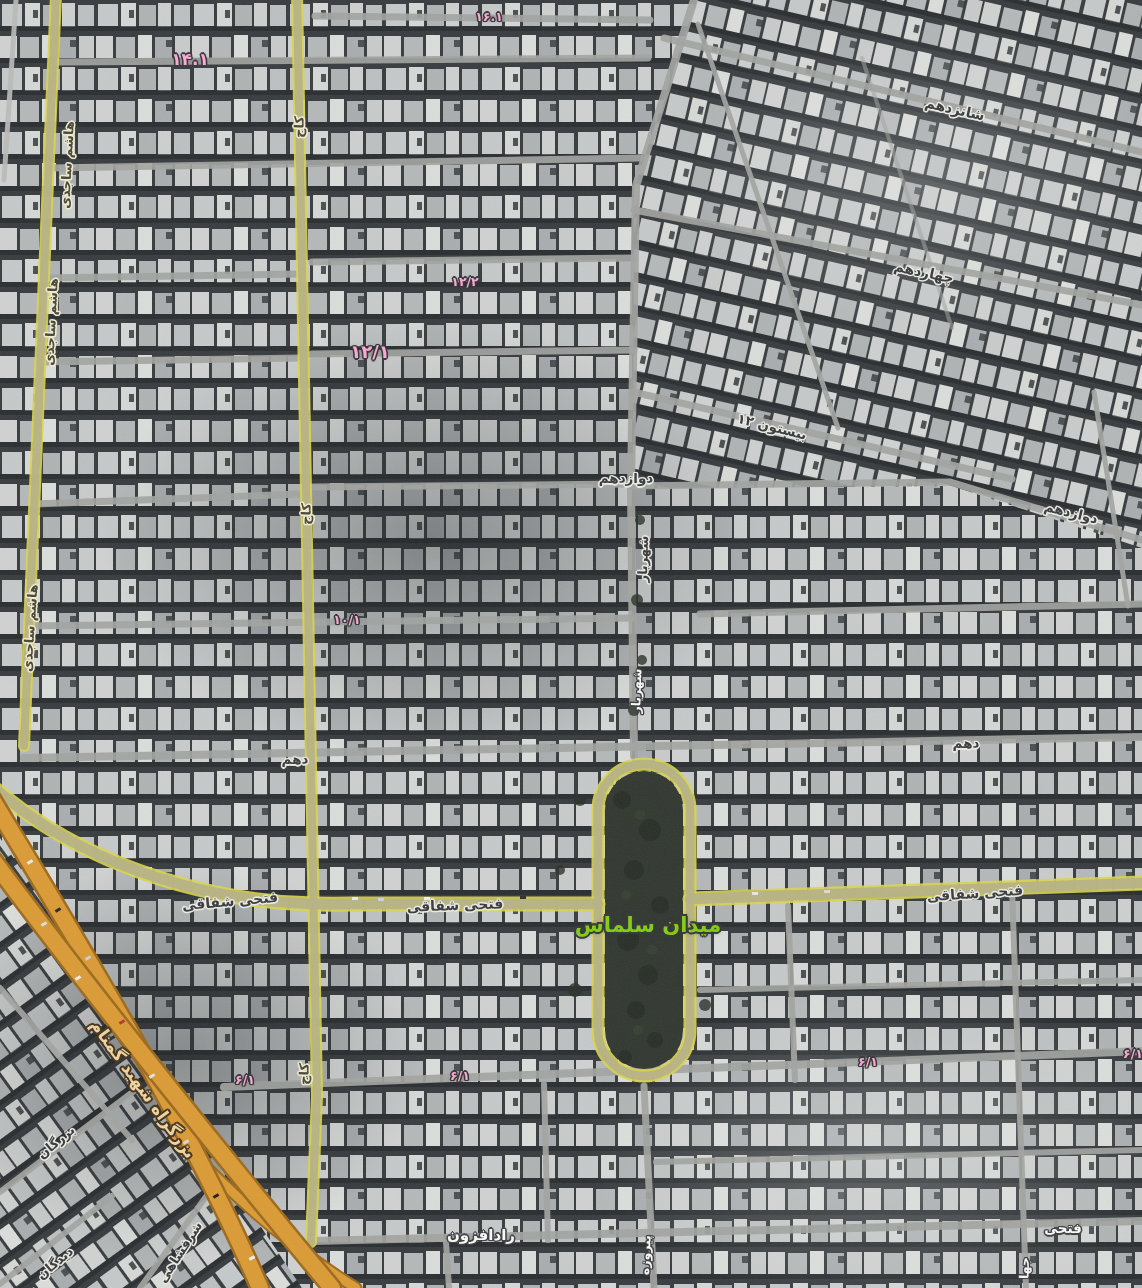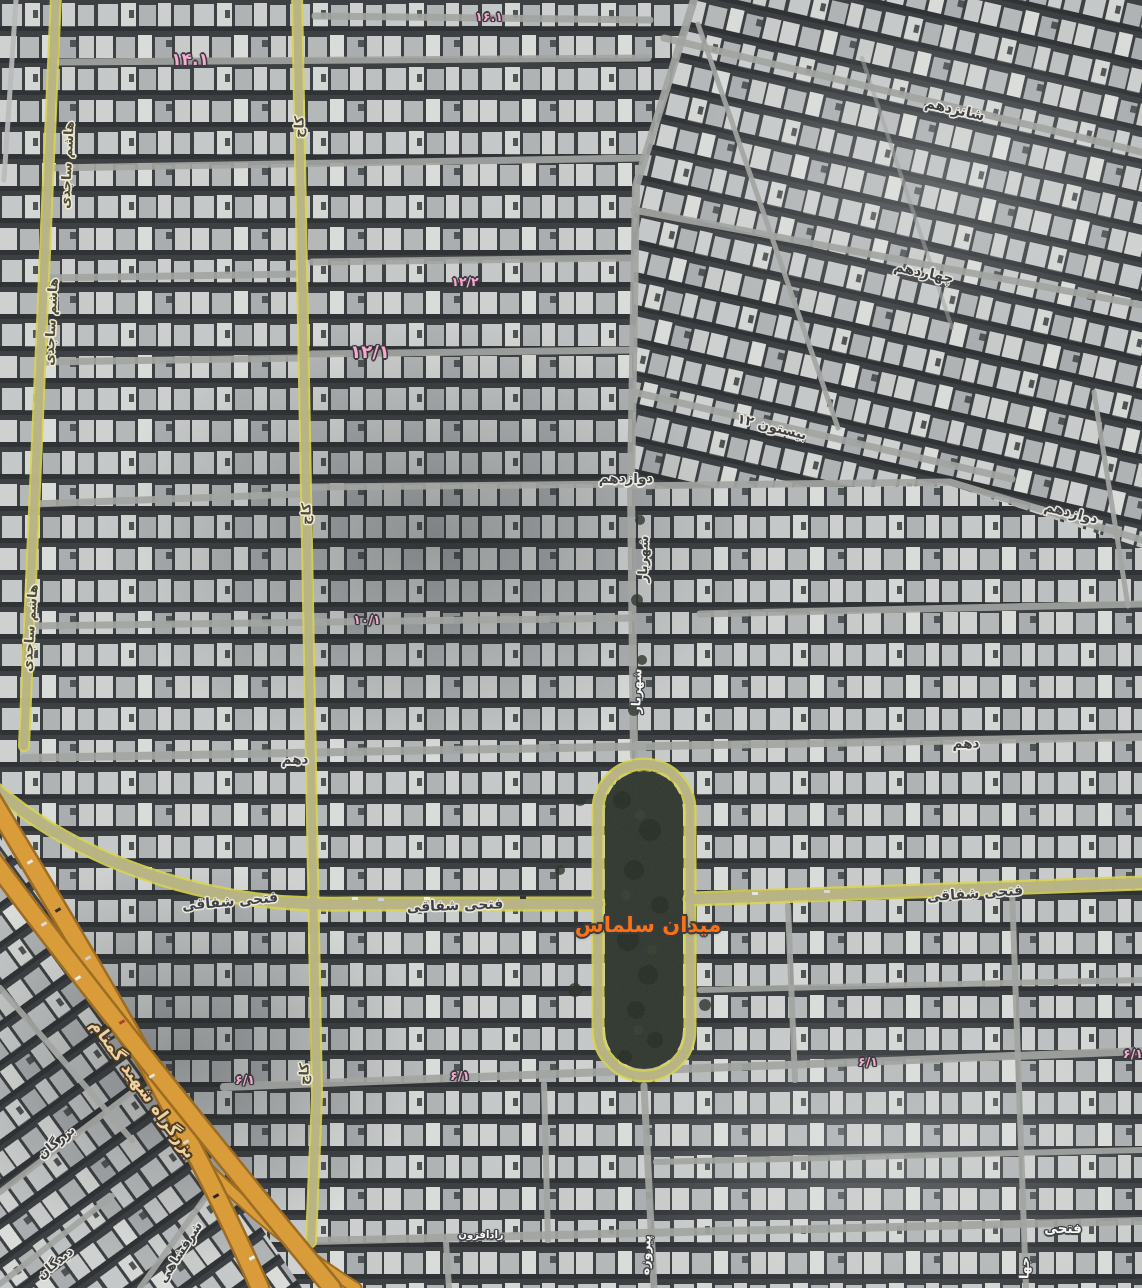--- a/index.html
+++ b/index.html
@@ -14,21 +14,21 @@
       -1px -1px 0 #e9e8e2,1px -1px 0 #e9e8e2,-1px 1px 0 #e9e8e2,1px 1px 0 #e9e8e2,0 0 3px #e9e8e2;}
   .s-white{color:#f9a8d4;
     text-shadow:-1.5px 0 0 #3a3b3d,1.5px 0 0 #3a3b3d,0 -1.5px 0 #3a3b3d,0 1.5px 0 #3a3b3d,
       -1px -1px 0 #3a3b3d,1px -1px 0 #3a3b3d,-1px 1px 0 #3a3b3d,1px 1px 0 #3a3b3d,0 0 3px #3a3b3d;}
   .s-white-md{color:#f8f8f6;
     text-shadow:-1.5px 0 0 #45464a,1.5px 0 0 #45464a,0 -1.5px 0 #45464a,0 1.5px 0 #45464a,
       -1px -1px 0 #45464a,1px -1px 0 #45464a,-1px 1px 0 #45464a,1px 1px 0 #45464a,0 0 3px #45464a;}
   .s-white-sm{color:#f6f6f4;
     text-shadow:-1.2px 0 0 #404145,1.2px 0 0 #404145,0 -1.2px 0 #404145,0 1.2px 0 #404145,
       -1px -1px 0 #404145,1px -1px 0 #404145,-1px 1px 0 #404145,1px 1px 0 #404145,0 0 2px #404145;}
-  .s-white-lg{color:#f97316;
+  .s-white-lg{color:#84cc16;
     text-shadow:-2px 0 0 #3b3c3e,2px 0 0 #3b3c3e,0 -2px 0 #3b3c3e,0 2px 0 #3b3c3e,
       -1.5px -1.5px 0 #3b3c3e,1.5px -1.5px 0 #3b3c3e,-1.5px 1.5px 0 #3b3c3e,1.5px 1.5px 0 #3b3c3e,0 0 4px #3b3c3e;}
   .s-road-olive{color:#4c4b3c;
     text-shadow:-1.5px 0 0 #eeeacf,1.5px 0 0 #eeeacf,0 -1.5px 0 #eeeacf,0 1.5px 0 #eeeacf,
       -1px -1px 0 #eeeacf,1px -1px 0 #eeeacf,-1px 1px 0 #eeeacf,1px 1px 0 #eeeacf,0 0 3px #eeeacf;}
   .s-highway{color:#eed3a0;
     text-shadow:-2px 0 0 #4a3a25,2px 0 0 #4a3a25,0 -2px 0 #4a3a25,0 2px 0 #4a3a25,
       -1.5px -1.5px 0 #4a3a25,1.5px -1.5px 0 #4a3a25,-1.5px 1.5px 0 #4a3a25,1.5px 1.5px 0 #4a3a25,0 0 3px #4a3a25;}
 </style>
 </head>
@@ -243,34 +243,34 @@
       <div class="lbl s-white" style="left: 190px; top: 59px; font-size: 17px; transform: translate(-50%, -50%) rotate(0deg);">۱۴.۱</div>
       <div class="lbl s-white" style="left: 489px; top: 17px; font-size: 12.5px; transform: translate(-50%, -50%) rotate(0deg);">۱۶.۱</div>
       <div class="lbl s-dark" style="left: 955px; top: 109px; font-size: 14px; transform: translate(-50%, -50%) rotate(13deg);">شانزدهم</div>
       <div class="lbl s-dark" style="left: 924px; top: 272px; font-size: 14px; transform: translate(-50%, -50%) rotate(12deg);">چهاردهم</div>
       <div class="lbl s-white" style="left: 465px; top: 258px; font-size: 12.5px; transform: translate(-50%, -50%) rotate(0deg); margin-top: 24px;">۱۲/۲</div>
       <div class="lbl s-white" style="left: 350px; top: 352px; font-size: 18px; transform: translate(-50%, -50%) rotate(0deg); margin-left: 20px;">۱۲/۱</div>
       <div class="lbl s-dark" style="left: 772px; top: 427px; font-size: 13.5px; transform: translate(-50%, -50%) rotate(14deg);">بیستون ۱۲</div>
       <div class="lbl s-dark" style="left: 626px; top: 479px; font-size: 13.5px; transform: translate(-50%, -50%) rotate(0deg);">دوازدهم</div>
       <div class="lbl s-dark" style="left: 643px; top: 559px; font-size: 13px; transform: translate(-50%, -50%) rotate(-88deg);">شهریار</div>
       <div class="lbl s-dark" style="left: 1071px; top: 513px; font-size: 13.5px; transform: translate(-50%, -50%) rotate(14deg);">دوازدهم</div>
-      <div class="lbl s-white" style="left: 347px; top: 620px; font-size: 12.5px; transform: translate(-50%, -50%) rotate(0deg); margin-left: 20px;">۱۰/۱</div>
+      <div class="lbl s-white" style="left: 347px; top: 620px; font-size: 12.5px; transform: translate(-50%, -50%) rotate(0deg);">۱۰/۱</div>
       <div class="lbl s-white-sm" style="left: 637px; top: 691px; font-size: 12.5px; transform: translate(-50%, -50%) rotate(-88deg);">شهریار</div>
       <div class="lbl s-dark" style="left: 295px; top: 760px; font-size: 13.5px; transform: translate(-50%, -50%) rotate(0deg);">دهم</div>
       <div class="lbl s-dark" style="left: 966px; top: 744px; font-size: 13.5px; transform: translate(-50%, -50%) rotate(0deg);">دهم</div>
       <div class="lbl s-dark" style="left: 230px; top: 901px; font-size: 14px; transform: translate(-50%, -50%) rotate(-5deg);">فتحی شفاقی</div>
       <div class="lbl s-dark" style="left: 455px; top: 905px; font-size: 14px; transform: translate(-50%, -50%) rotate(-2deg);">فتحی شفاقی</div>
       <div class="lbl s-dark" style="left: 975px; top: 893px; font-size: 14px; transform: translate(-50%, -50%) rotate(-4deg);">فتحی شفاقی</div>
       <div class="lbl s-white-lg" style="left: 648px; top: 925px; font-size: 21px; transform: translate(-50%, -50%) rotate(0deg);">میدان سلماس</div>
       <div class="lbl s-highway" style="left: 143px; top: 1089px; font-size: 17px; transform: translate(-50%, -50%) rotate(54deg);">بزرگراه شهید گمنام</div>
       <div class="lbl s-dark" style="left: 56px; top: 1142px; font-size: 13px; transform: translate(-50%, -50%) rotate(-40deg);">بزرگان</div>
       <div class="lbl s-dark" style="left: 55px; top: 1263px; font-size: 13px; transform: translate(-50%, -50%) rotate(-40deg);">دیدگان</div>
       <div class="lbl s-dark" style="left: 180px; top: 1252px; font-size: 13px; transform: translate(-50%, -50%) rotate(-57deg);">شرفشاهی</div>
       <div class="lbl s-white" style="left: 245px; top: 1080px; font-size: 12.5px; transform: translate(-50%, -50%) rotate(0deg);">۶/۱</div>
       <div class="lbl s-white" style="left: 460px; top: 1076px; font-size: 12.5px; transform: translate(-50%, -50%) rotate(0deg);">۶/۱</div>
       <div class="lbl s-white" style="left: 868px; top: 1062px; font-size: 12.5px; transform: translate(-50%, -50%) rotate(0deg);">۶/۱</div>
       <div class="lbl s-white" style="left: 1133px; top: 1054px; font-size: 12.5px; transform: translate(-50%, -50%) rotate(0deg);">۶/۱</div>
-      <div class="lbl s-white-md" style="left: 481px; top: 1235px; font-size: 10px; transform: translate(-50%, -50%) rotate(0deg);">رادافزون</div>
+      <div class="lbl s-white-md" style="left: 481px; top: 1235px; font-size: 15px; transform: translate(-50%, -50%) rotate(0deg);">رادافزون</div>
       <div class="lbl s-white-md" style="left: 1063px; top: 1229px; font-size: 13.5px; transform: translate(-50%, -50%) rotate(0deg);">فتحی</div>
       <div class="lbl s-white-sm" style="left: 646px; top: 1255px; font-size: 12.5px; transform: translate(-50%, -50%) rotate(-87deg);">پیروزه</div>
       <div class="lbl s-white-sm" style="left: 1025px; top: 1268px; font-size: 12.5px; transform: translate(-50%, -50%) rotate(-87deg);">جها</div>
     </div>
 </div>
 
 </body></html>

